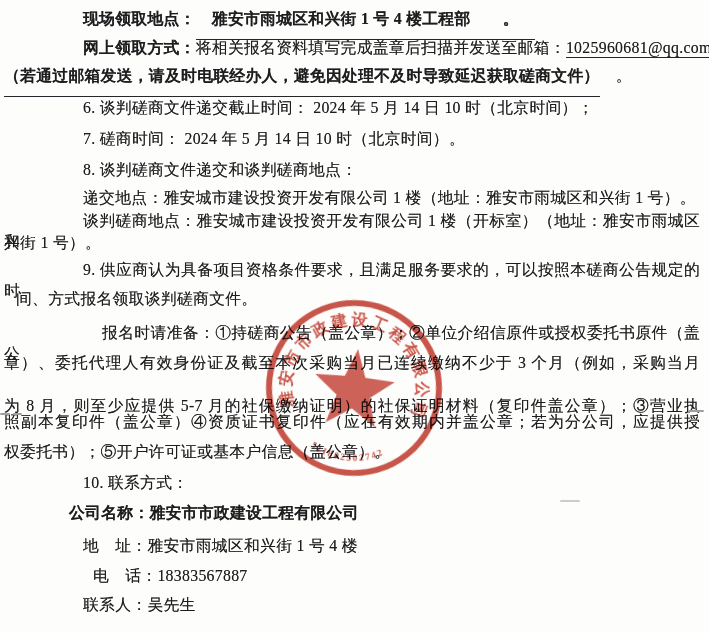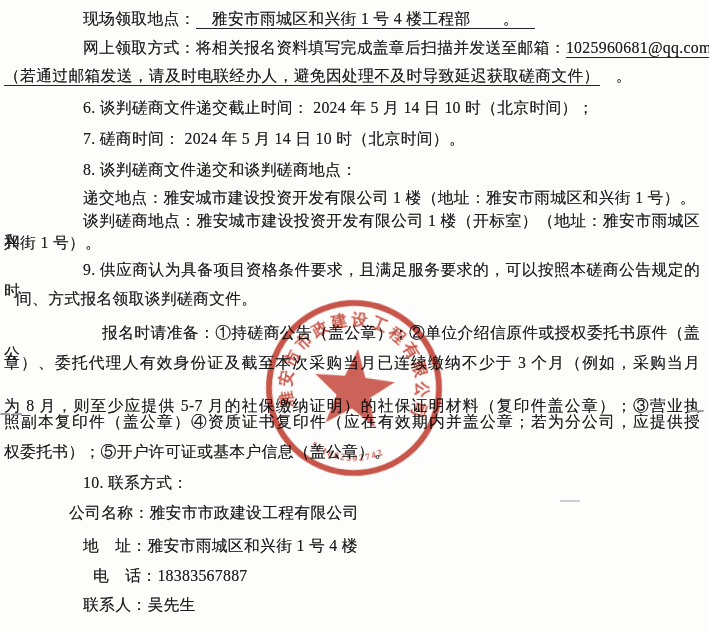--- a/index.html
+++ b/index.html
@@ -8,22 +8,22 @@
     background:#fdfdfc;color:#1d1d1f;
     font-family:"Liberation Serif","DejaVu Serif",serif;
   }
   .ln{
     position:absolute;font-size:15.8px;letter-spacing:.3px;line-height:21px;
     white-space:nowrap;text-shadow:0 0 .5px rgba(0,0,0,.5);
   }
   .just{white-space:normal;text-align:justify;text-align-last:justify;width:696px;left:4px;}
   .ind-item{text-indent:79px;}
   .ind-deep{text-indent:98px;}
-  .b{font-weight:normal;}
-  .u{border-bottom:1.6px solid #26262a;padding-bottom:1px;}
+  .b{font-weight:bold;}
+  .u{border-bottom:1.6px solid #26262a;padding-bottom:12px;}
   .u-thin{border-bottom:1.2px solid #26262a;padding-bottom:1px;}
   
   .seal{
     position:absolute;left:262px;top:296px;width:184px;height:184px;
     mix-blend-mode:multiply;opacity:.86;transform:rotate(6deg);
     filter:blur(.3px);
   }
   .seal text{font-family:"Liberation Serif","DejaVu Serif",serif;font-weight:bold;}
   
   .artifact{position:absolute;background:#9aa0a5;height:2px;border-radius:1px;}

